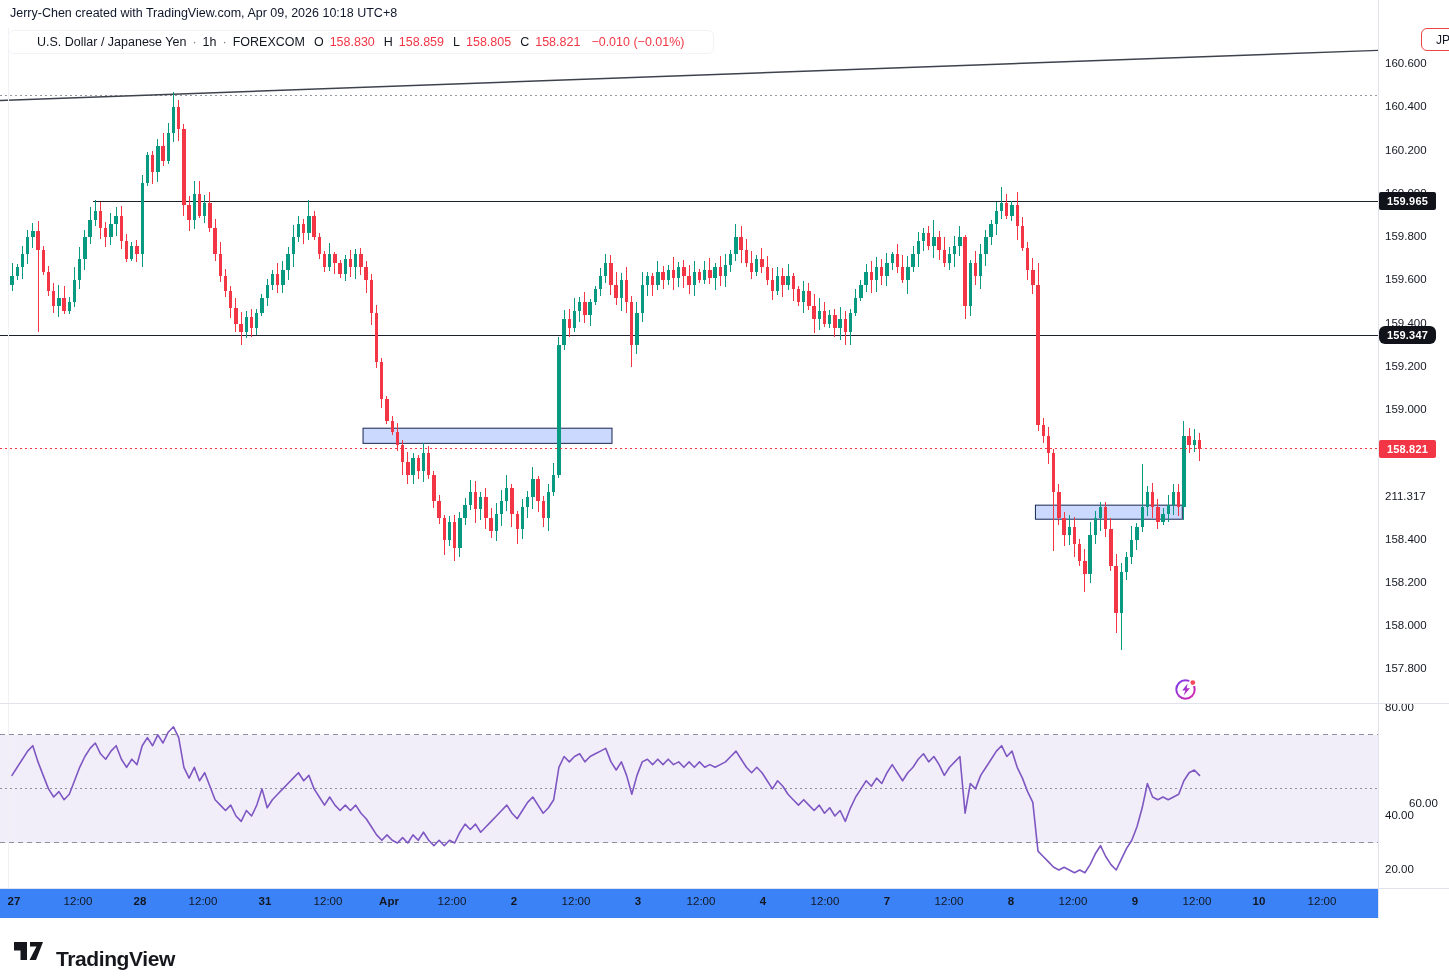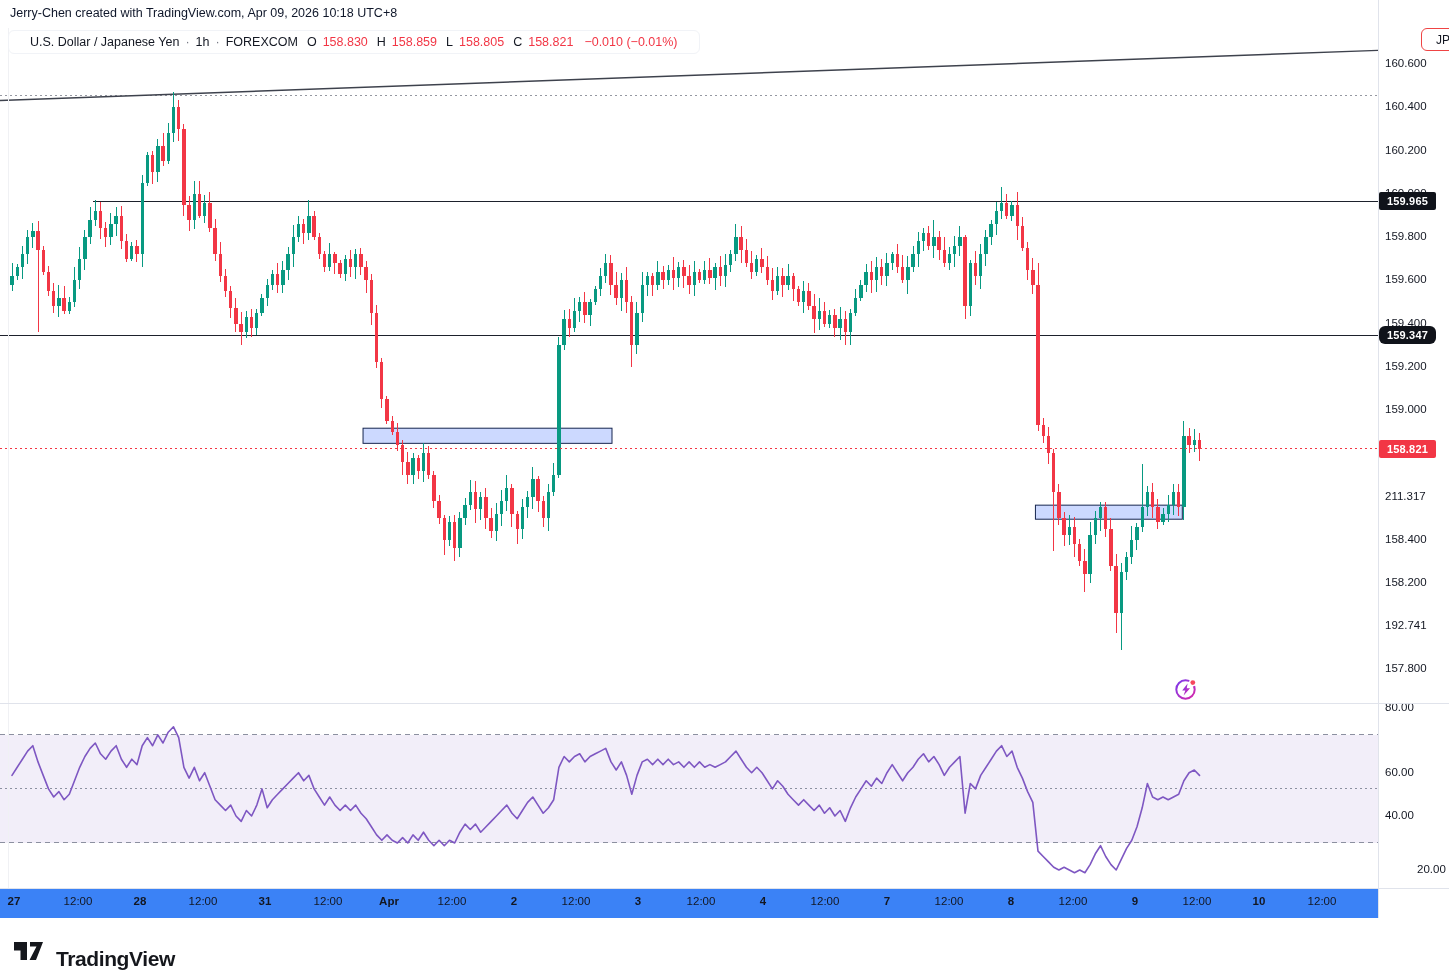--- a/index.html
+++ b/index.html
@@ -1,21 +1,21 @@
 <!DOCTYPE html>
 <html><head>
 <meta charset="utf-8">
 <style>
   html,body{margin:0;padding:0;background:#fff;}
   #app{position:relative;width:1449px;height:977px;background:#ffffff;overflow:hidden;
        font-family:"Liberation Sans",sans-serif;color:#131722;}
   #watermark{position:absolute;left:10px;top:6px;font-size:12.5px;color:#0f172a;z-index:8;}
   #legend{position:absolute;left:8px;top:30px;display:flex;align-items:center;gap:6px;
           font-size:12.5px;background:#fff;border:1px solid #f1f3f7;border-radius:6px;
-          padding:4px 21px;z-index:8;white-space:nowrap;}
+          padding:4px 28px;z-index:8;white-space:nowrap;}
   #legend .dot{color:#787b86;}
   #legend .red{color:#f23645;}
   #legend .olabel{color:#131722;margin-left:3px;}
   #legend .chg{margin-left:5px;}
   #chart-canvas{position:absolute;left:0;top:0;z-index:1;}
   #left-edge-line{position:absolute;left:8px;top:28px;width:1px;height:860px;background:#f0f1f4;z-index:2;}
   #axis-sep{position:absolute;left:1378px;top:0;width:1px;height:918px;background:#e0e3eb;z-index:6;}
   #pane-sep{position:absolute;left:0;top:703px;width:1449px;height:1px;background:#e0e3eb;z-index:6;}
   #time-sep{position:absolute;left:0;top:888px;width:1449px;height:1px;background:#e0e3eb;z-index:6;}
   #price-axis{position:absolute;left:1380px;top:0;width:77px;height:918px;background:#fff;z-index:5;}
@@ -545,26 +545,26 @@
       <div class="tick" style="top: 186.9px;">160.000</div>
       <div class="tick" style="top: 230.13px;">159.800</div>
       <div class="tick" style="top: 273.36px;">159.600</div>
       <div class="tick" style="top: 316.59px;">159.400</div>
       <div class="tick" style="top: 359.82px;">159.200</div>
       <div class="tick" style="top: 403.05px;">159.000</div>
       <div class="tick" style="top: 446.28px;">158.800</div>
       <div class="tick" style="top: 489.51px;">211.317</div>
       <div class="tick" style="top: 532.74px;">158.400</div>
       <div class="tick" style="top: 575.97px;">158.200</div>
-      <div class="tick" style="top: 619.2px;">192.741</div>
+      <div class="tick" style="top: 619.2px;">158.000</div>
       <div class="tick" style="top: 662.43px;">157.800</div>
       <div class="tick" style="top: 700.85px;">80.00</div>
-      <div class="tick" style="top: 766px;">60.00</div>
+      <div class="tick" style="top: 797px; margin-left: 24px;">60.00</div>
       <div class="tick" style="top: 808.95px;">40.00</div>
-      <div class="tick" style="top: 863px; margin-left: 32px;">20.00</div>
+      <div class="tick" style="top: 863px;">20.00</div>
     </div>
 
   <div id="jpy-btn">JPY</div>
 
   <div class="badge" style="top: 192.465px; background: rgb(16, 19, 26);">159.965</div>
   <div class="badge" style="top: 326.046px; background: rgb(16, 19, 26); border-radius: 6px;">159.347</div>
   <div class="badge" style="top: 439.741px; background: rgb(242, 54, 69);">158.821</div>
 
   <div id="time-axis">
       <div class="tlabel day" style="left: 14px;">27</div>

